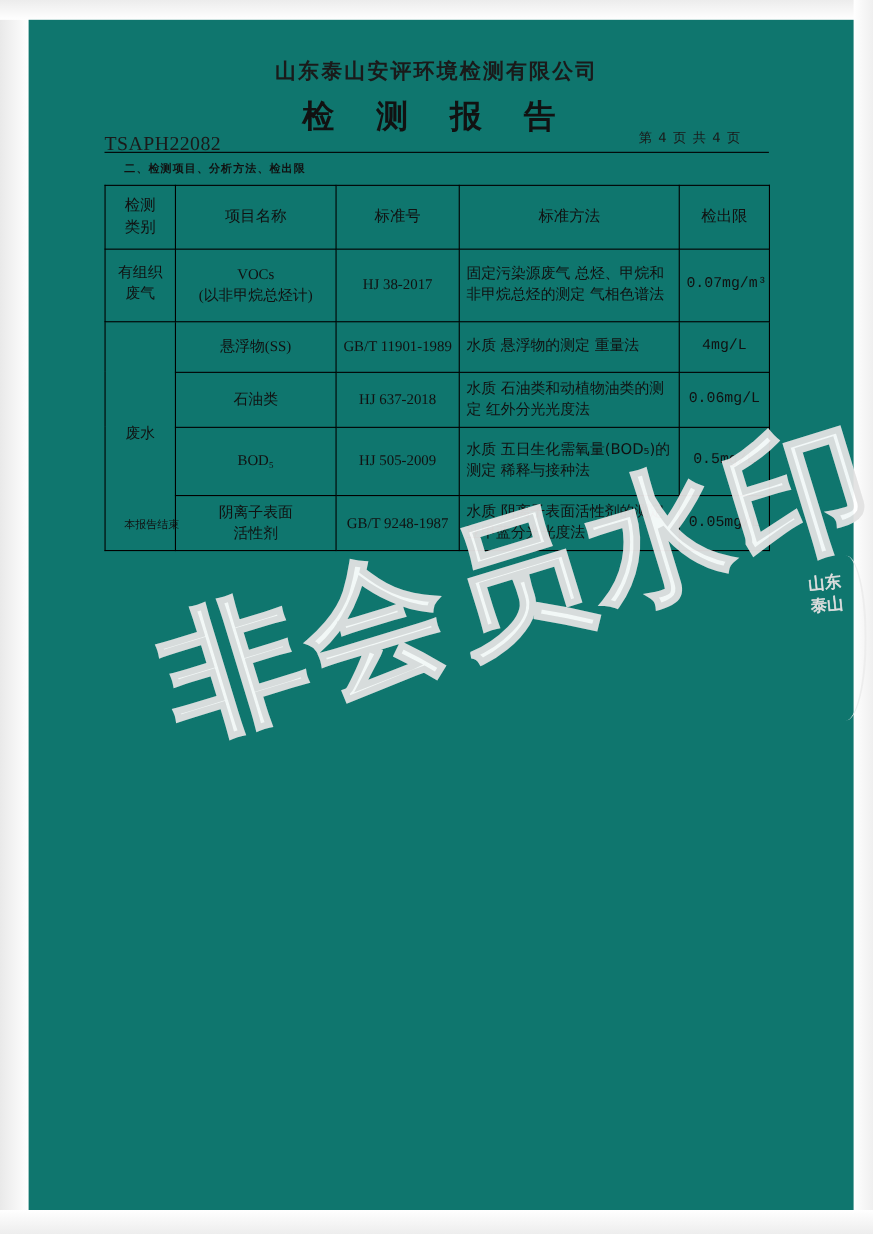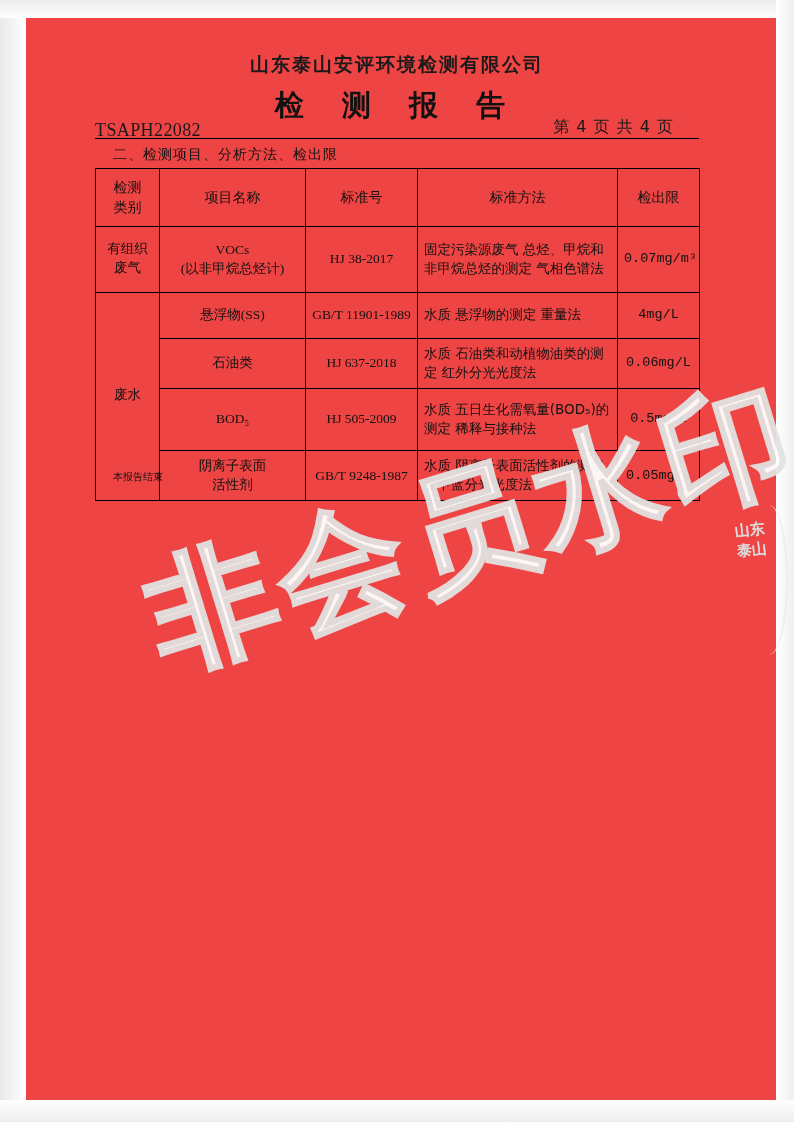--- a/index.html
+++ b/index.html
@@ -11,21 +11,21 @@
     height: 1122px;
     background: #ffffff;
     font-family: "Liberation Serif", "DejaVu Serif", serif;
     color: #000000;
     position: relative;
     overflow: hidden;
   }
   .page {
     position: absolute;
     inset: 0;
-    background: #ef4444;
+    background: #0f766e;
   }
   
   .scan-edge-left {
     position: absolute;
     left: 0; top: 0; bottom: 0; width: 26px;
     background: linear-gradient(to right, #e9e9e9, #ffffff);
     pointer-events: none;
   }
   .scan-edge-top {
     position: absolute;
@@ -75,39 +75,39 @@
     font-family: "Liberation Serif", serif;
     font-size: 18px;
     letter-spacing: 0.4px;
     color: #1a1a1a;
   }
   .page-number {
     position: absolute;
     right: 120px;
     top: 117px;
     font-family: "DejaVu Sans", "Liberation Sans", sans-serif;
-    font-size: 16px;
+    font-size: 12px;
     color: #1a1a1a;
     letter-spacing: 1px;
   }
   .header-rule {
     position: absolute;
     left: 95px;
     right: 95px;
     top: 138px;
     height: 1px;
     background: #000000;
   }
   .section-heading {
     position: absolute;
     left: 113px;
     top: 146px;
     font-family: "DejaVu Sans", "Liberation Sans", sans-serif;
-    font-size: 14px;
-    font-weight: normal;
+    font-size: 10px;
+    font-weight: bold;
     letter-spacing: 1px;
     color: #111111;
   }
 
   table.main-table {
     position: absolute;
     left: 95px;
     top: 168px;
     width: 604px;
     border-collapse: collapse;

